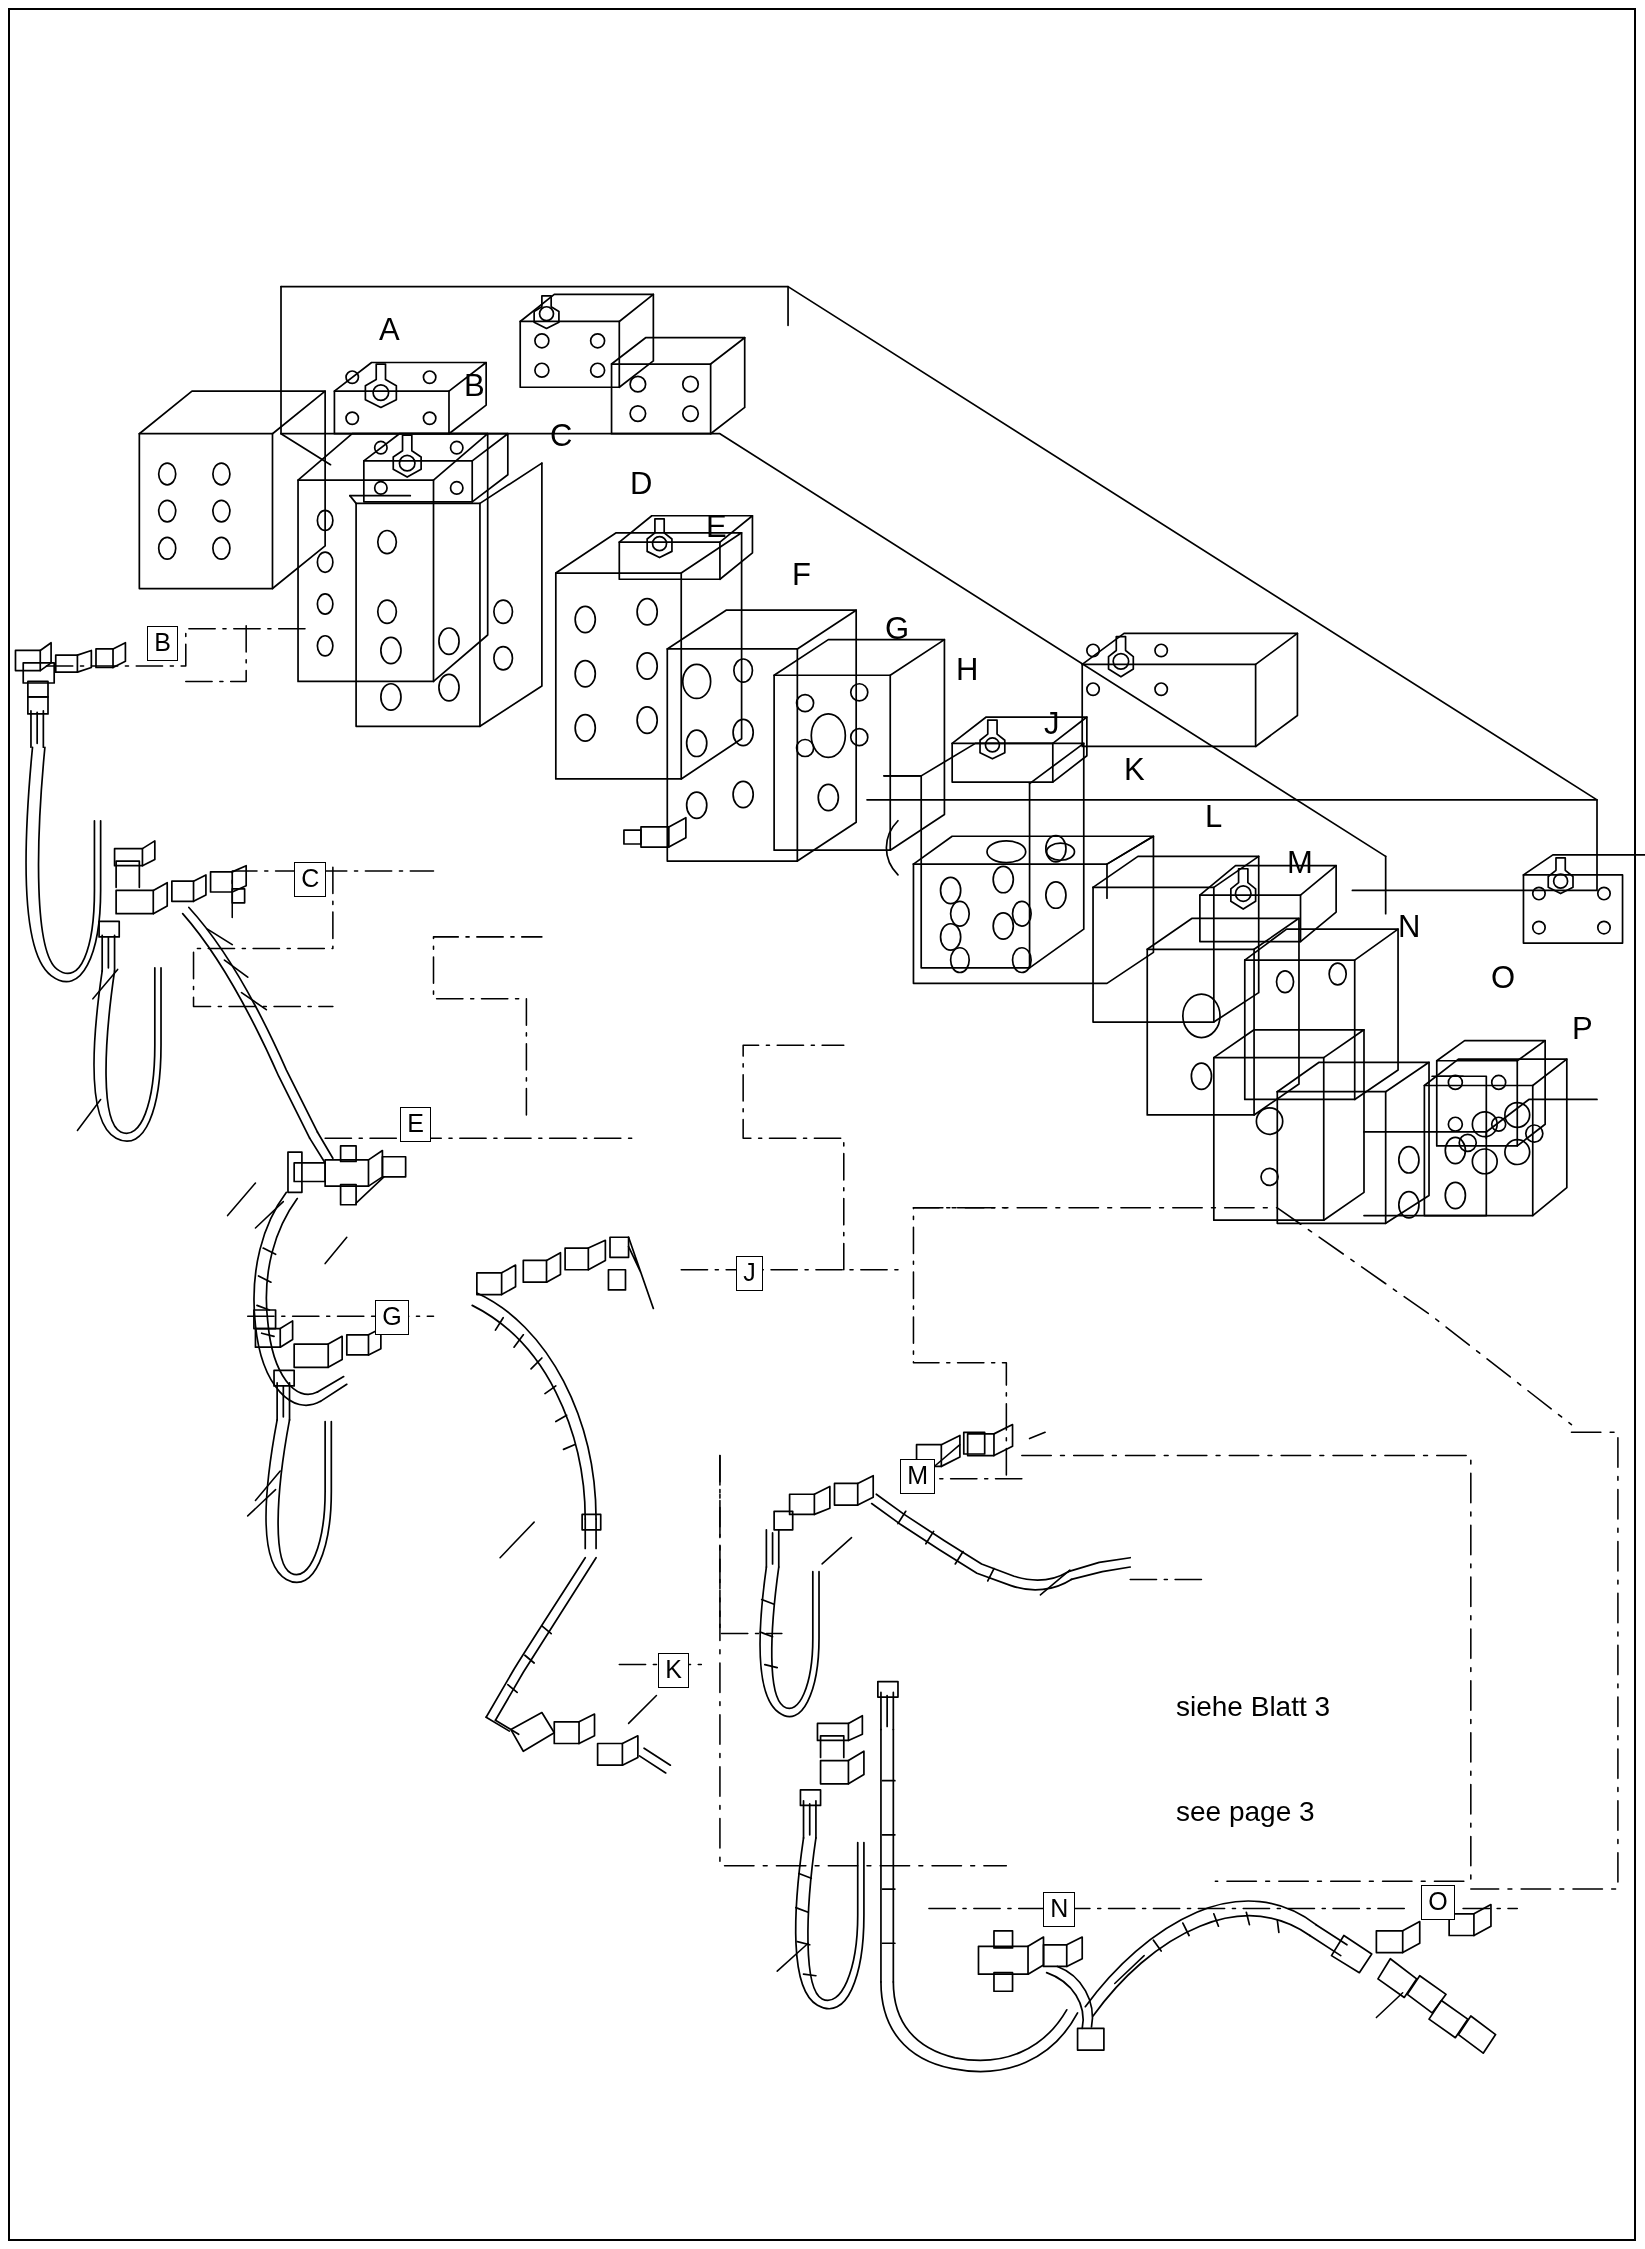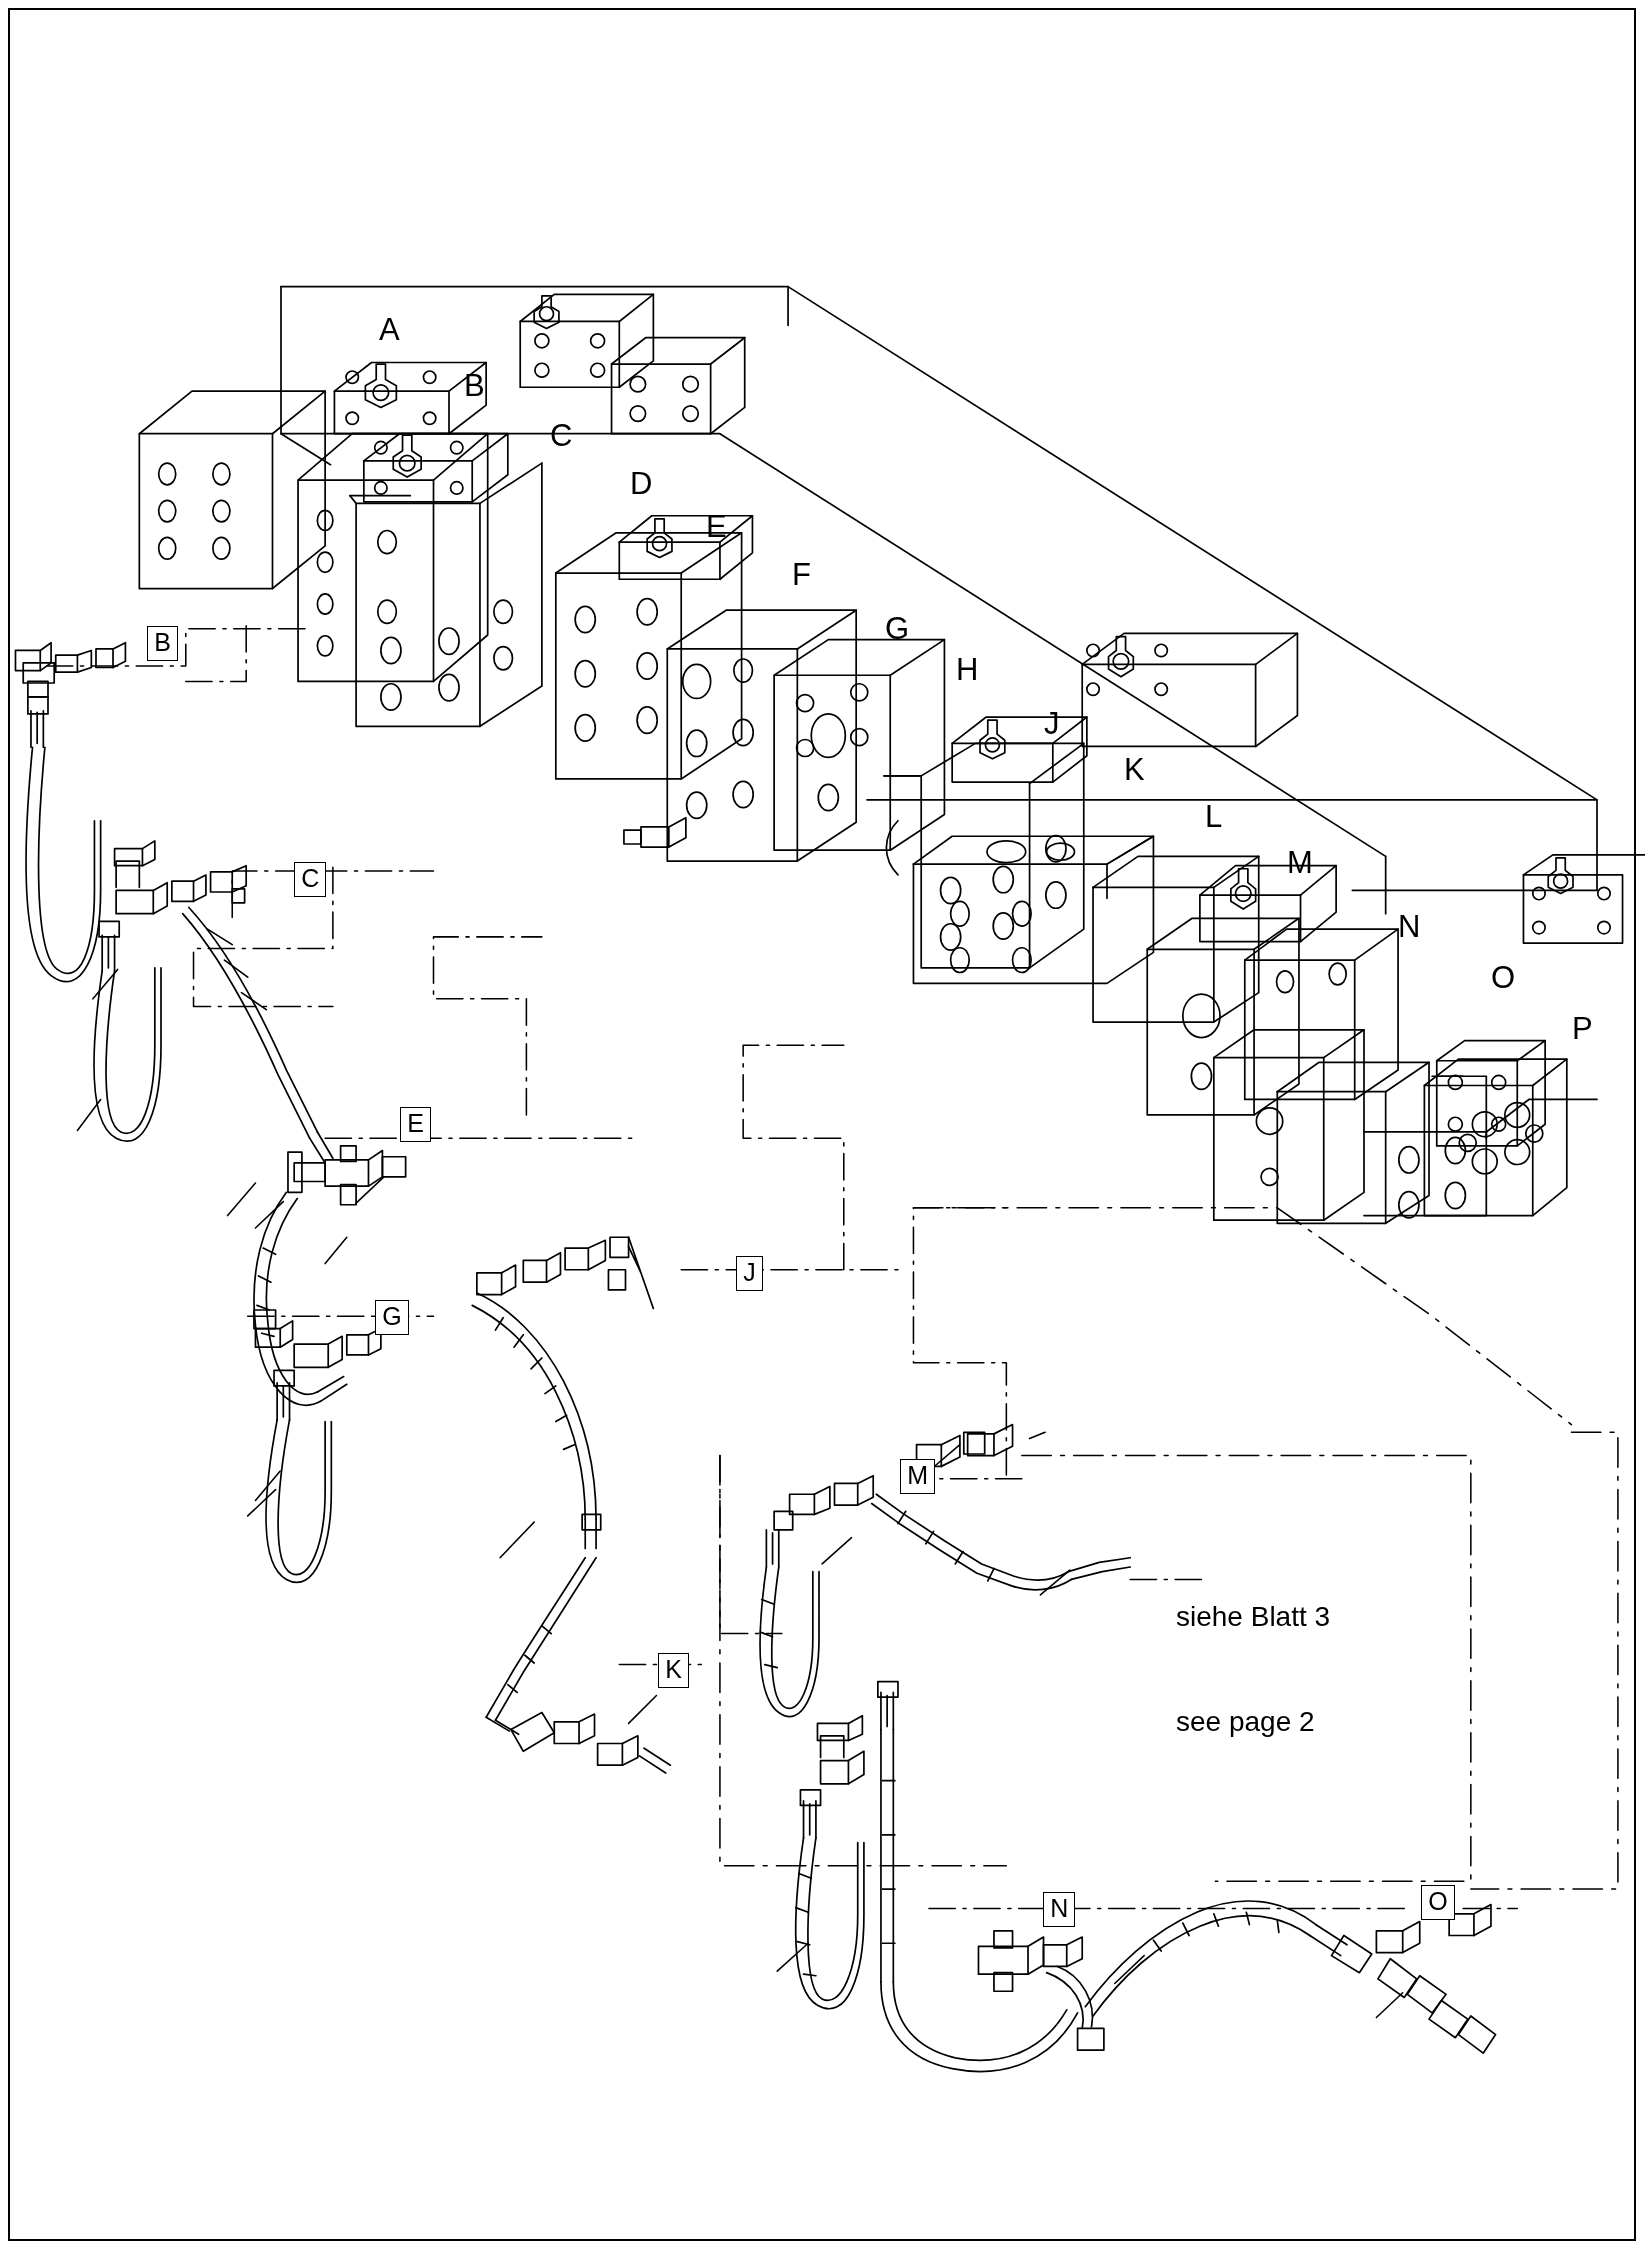--- a/index.html
+++ b/index.html
@@ -591,19 +591,19 @@
   <div class="boxed-label" style="left:147px; top:626px;">B</div>
   <div class="boxed-label" style="left:294px; top:862px;">C</div>
   <div class="boxed-label" style="left:400px; top:1107px;">E</div>
   <div class="boxed-label" style="left:375px; top:1300px;">G</div>
   <div class="boxed-label" style="left:736px; top:1256px;">J</div>
   <div class="boxed-label" style="left:658px; top:1653px;">K</div>
   <div class="boxed-label" style="left:900px; top:1459px;">M</div>
   <div class="boxed-label" style="left:1043px; top:1892px;">N</div>
   <div class="boxed-label" style="left:1421px; top:1885px;">O</div>
 
-  <div class="note" style="left:1176px; top:1529px;">
+  <div class="note" style="left:1176px; top:1619px;">
     <div>siehe Blatt 3</div>
-    <div>see page 2</div>
+    <div>see page 3</div>
   </div>
 
 </div>
 
 
 </body></html>

